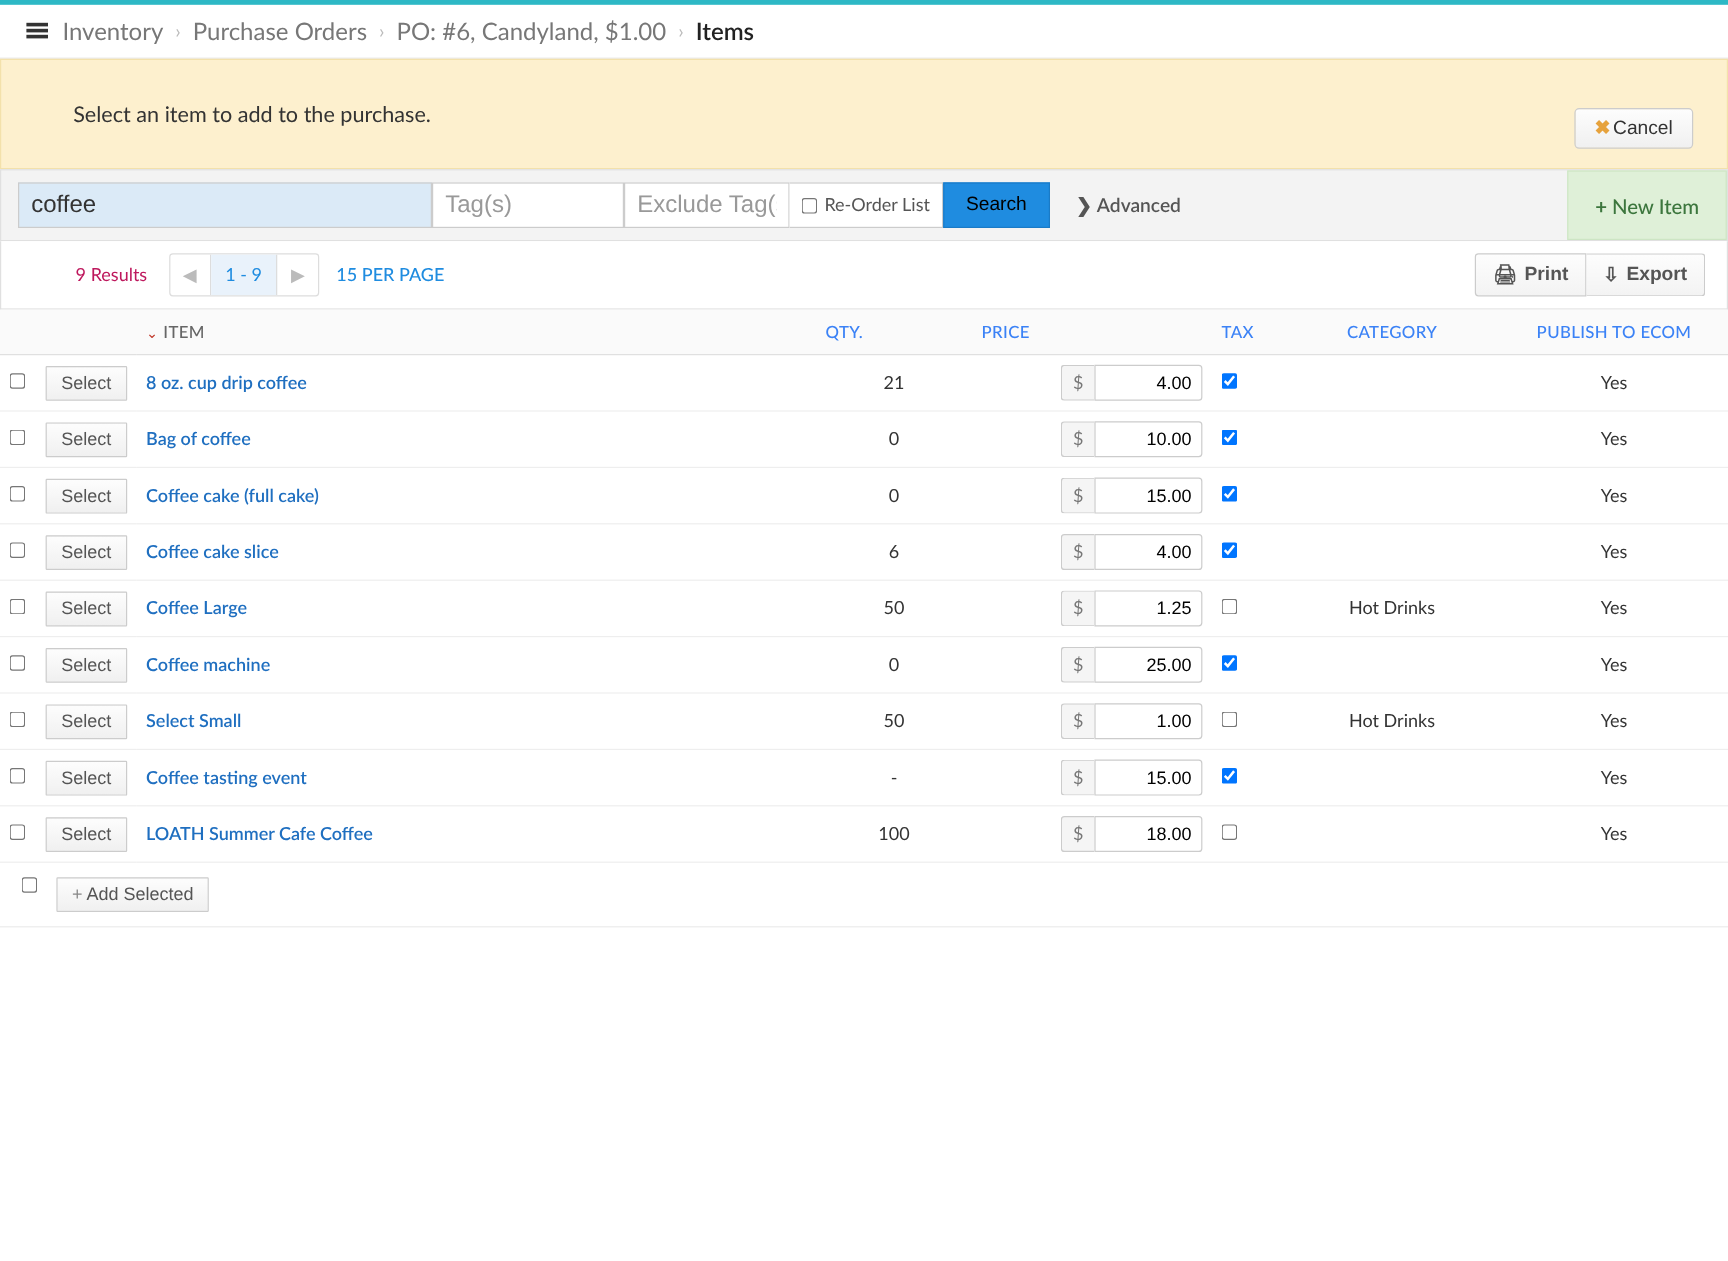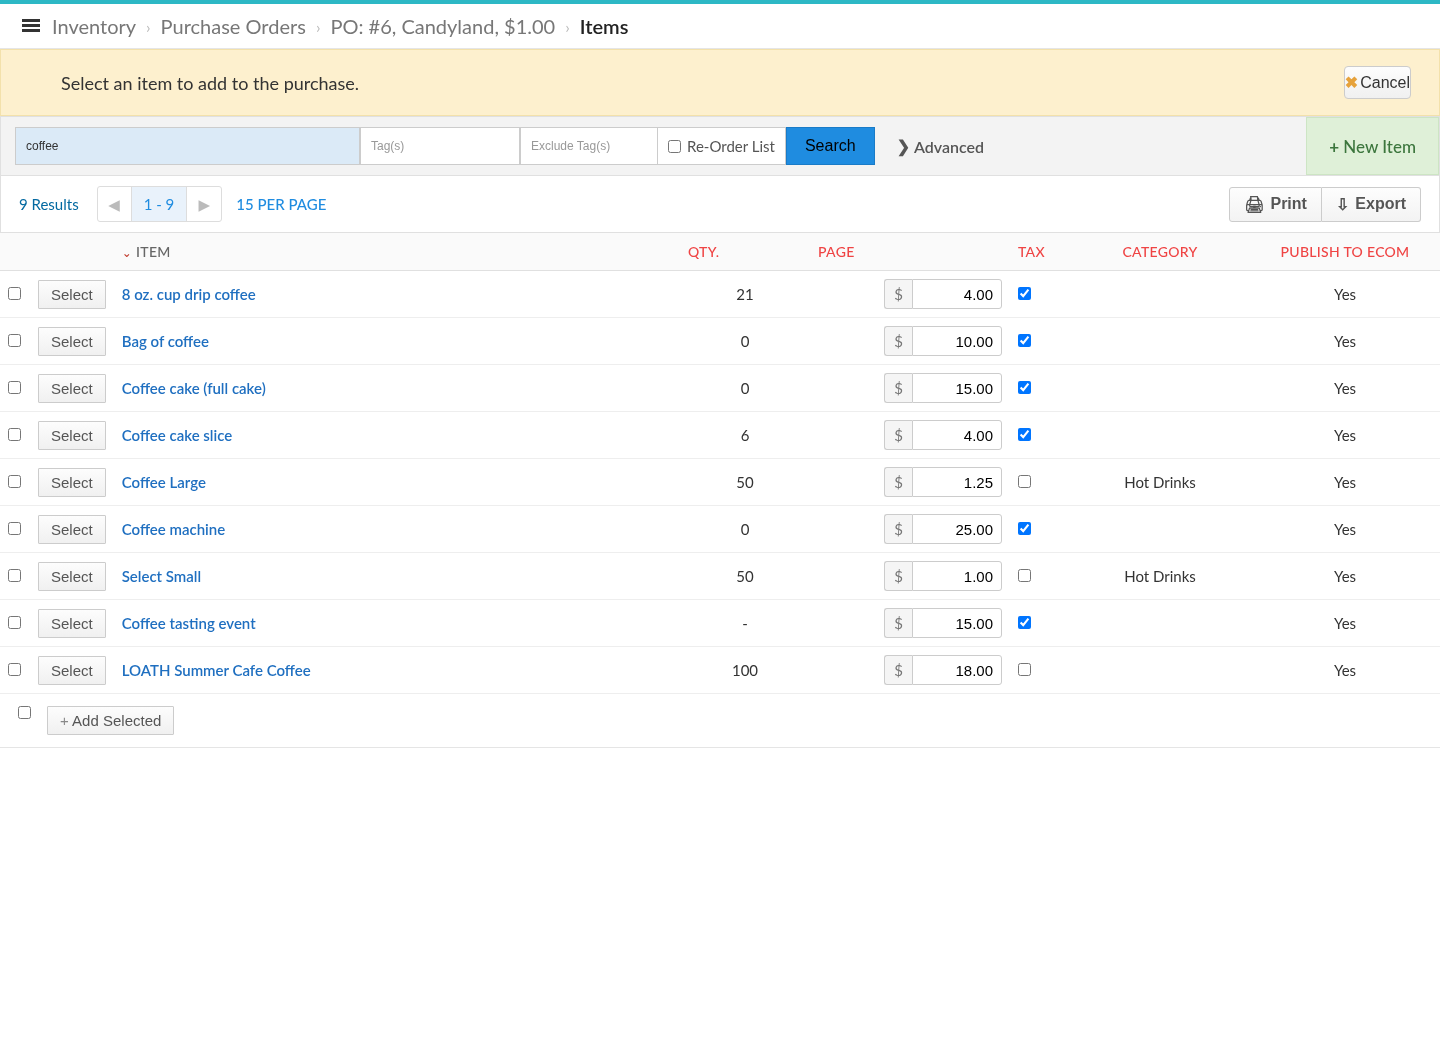--- a/index.html
+++ b/index.html
@@ -5,47 +5,47 @@
 * { box-sizing: border-box; margin: 0; padding: 0; }
 body { font-family: "Lato", "Helvetica Neue", Arial, sans-serif; font-size: 15px; color: #333; background: #fff; }
 .topbar { height: 4px; background: #2db8c5; }
 .breadcrumb { display: flex; align-items: center; padding: 10px 22px; font-size: 20px; border-bottom: 1px solid #e5e5e5; }
 .breadcrumb .bars { width: 18px; margin-right: 12px; display:inline-block; }
 .breadcrumb .bars span { display:block; height:3px; background:#333; margin-bottom:2px; }
 .breadcrumb .crumb { color: #777; }
 .breadcrumb .chev { color: #bbb; margin: 0 10px; font-size: 16px; }
 .breadcrumb .current { color: #222; font-weight: 600; }
 .notice { background: #fdf0ce; border: 1px solid #f3e1ab; padding: 16px 28px 16px 60px; display:flex; align-items:center; justify-content: space-between; font-size: 18px; color:#333; }
-.cancel-btn { background: linear-gradient(#fdfdfd,#f0f0f0); border:1px solid #ccc; padding:6px 0; border-radius:4px; font-size:16px; cursor:pointer; color:#333; }
+.cancel-btn { background: linear-gradient(#fdfdfd,#f0f0f0); border:1px solid #ccc; padding:6px 16px; border-radius:4px; font-size:16px; cursor:pointer; color:#333;margin-top:24px; }
 .cancel-btn .x { color:#e6a23c; font-weight:bold; margin-right:2px; }
 .filterbar { background: #f3f3f3; border:1px solid #e0e0e0; display:flex; align-items:center; padding: 10px 14px; gap:0; }
-.filterbar input[type=text] { height:38px; border:1px solid #ccc; padding:0 10px; font-size:12px; }
+.filterbar input[type=text] { height:38px; border:1px solid #ccc; padding:0 10px; font-size:20px; }
 .filterbar .search-field { width:345px; background:#dbeaf7; border:2px solid #7bb3e0; outline:none; color:#333; }
 .filterbar .tags-field { width:160px; }
 .filterbar .exclude-field { width:138px; border-left:none; }
 .filterbar .reorder { display:flex; align-items:center; gap:6px; border:1px solid #ccc; border-left:none; height:38px; padding:0 10px; background:#fff; font-size:15px; color:#555; }
 .filterbar .search-btn { height:38px; padding:0 18px; background:#1f8ce0; color:#000000; border:1px solid #1a7bc7; font-size:16px; cursor:pointer; }
 .filterbar .advanced { display:flex; align-items:center; gap:4px; margin-left:22px; color:#555; font-weight:600; font-size:16px; cursor:pointer; }
 .filterbar .spacer { flex:1; }
 .filterbar .new-item { background:#dff0d8; border:1px solid #cde5c4; height:58px; margin:-10px -14px -10px 0; padding:0 22px; display:flex; align-items:center; color:#3c763d; font-size:17px; cursor:pointer; font-weight:500; }
 .filterbar .new-item .plus { font-weight:bold; margin-right:4px; }
 .toolbar { display:flex; align-items:center; padding:10px 18px; border:1px solid #e0e0e0; border-top:none; background:#fff; }
-.toolbar .results { color:#0369a1; margin-right:18px; }
+.toolbar .results { color:#be185d; margin-right:18px;margin-left:44px; }
 .pager { display:flex; border:1px solid #ddd; border-radius:3px; overflow:hidden; }
 .pager .pgbtn { width:34px; height:34px; display:flex; align-items:center; justify-content:center; color:#bbb; border-right:1px solid #ddd; cursor:pointer; }
 .pager .pgbtn:last-child { border-right:none; }
 .pager .range { padding:0 12px; height:34px; display:flex; align-items:center; background:#e9f2fb; color:#1f8ce0; border-right:1px solid #ddd; }
 .perpage { margin-left:14px; color:#1f8ce0; font-weight:500; }
 .toolbar .tspacer { flex:1; }
 .tool-btn { border:1px solid #ccc; background:linear-gradient(#fdfdfd,#f3f3f3); padding:7px 14px; border-radius:3px; font-size:16px; color:#555; font-weight:600; cursor:pointer; display:flex; align-items:center; gap:6px; }
 .tool-group { display:flex; }
 .tool-group .tool-btn:first-child { border-top-right-radius:0; border-bottom-right-radius:0; }
 .tool-group .tool-btn:last-child { border-top-left-radius:0; border-bottom-left-radius:0; border-left:none; }
 table.grid { width:100%; border-collapse:collapse; }
-table.grid th { text-align:left; font-weight:500; color:#ef4444; font-size:14px; padding:10px 8px; border-bottom:1px solid #e0e0e0; background:#fafafa; letter-spacing:0.3px; }
+table.grid th { text-align:left; font-weight:500; color:#3b82f6; font-size:14px; padding:10px 8px; border-bottom:1px solid #e0e0e0; background:#fafafa; letter-spacing:0.3px; }
 table.grid th.sort { color:#666; }
 table.grid th.sort .arrow { color:#c0392b; margin-right:4px; font-size:12px; }
 table.grid td { padding:8px; border-bottom:1px solid #eee; vertical-align:middle; }
 .sel-btn { border:1px solid #ccc; background:linear-gradient(#fdfdfd,#f0f0f0); padding:5px 12px; border-radius:1px; font-size:15px; color:#555; cursor:pointer; }
 .item-link { color:#1f6fc0; font-weight:600; text-decoration:none; }
 .qty { text-align:center; }
 .price-cell { display:flex; align-items:center; gap:0; justify-content:flex-end; }
 .price-cell .cur { border:1px solid #ccc; border-right:none; background:#f5f5f5; width:28px; height:30px; display:flex; align-items:center; justify-content:center; color:#777; border-radius:3px 0 0 3px; }
 .price-cell input { border:1px solid #ccc; height:30px; width:90px; text-align:right; padding-right:8px; font-size:15px; border-radius:0 3px 3px 0; }
 .tax-cell, .check-cell { text-align:left; }
@@ -120,21 +120,21 @@
   </div>
 </div>
 
 <table class="grid">
   <thead>
     <tr>
       <th style="width:30px"></th>
       <th style="width:72px"></th>
       <th class="sort"><span class="arrow">⌄</span><span>ITEM</span></th>
       <th class="center" style="width:130px">QTY.</th>
-      <th class="right" style="width:200px">PAGE</th>
+      <th class="right" style="width:200px">PRICE</th>
       <th style="width:60px">TAX</th>
       <th style="width:180px;text-align:center">CATEGORY</th>
       <th style="width:190px;text-align:center">PUBLISH TO ECOM</th>
     </tr>
   </thead>
   <tbody id="rows">
       <tr>
         <td class="check-cell"><input type="checkbox" style=""></td>
         <td><button class="sel-btn">Select</button></td>
         <td><a href="#" class="item-link">8 oz. cup drip coffee</a></td>

